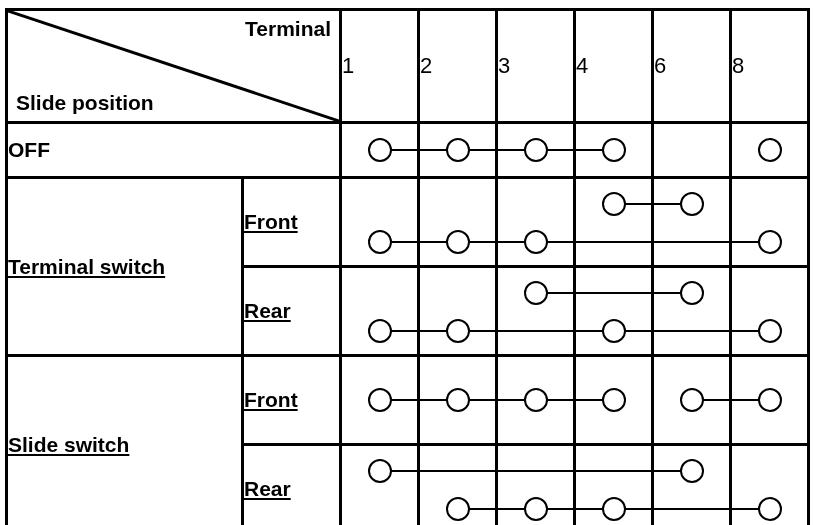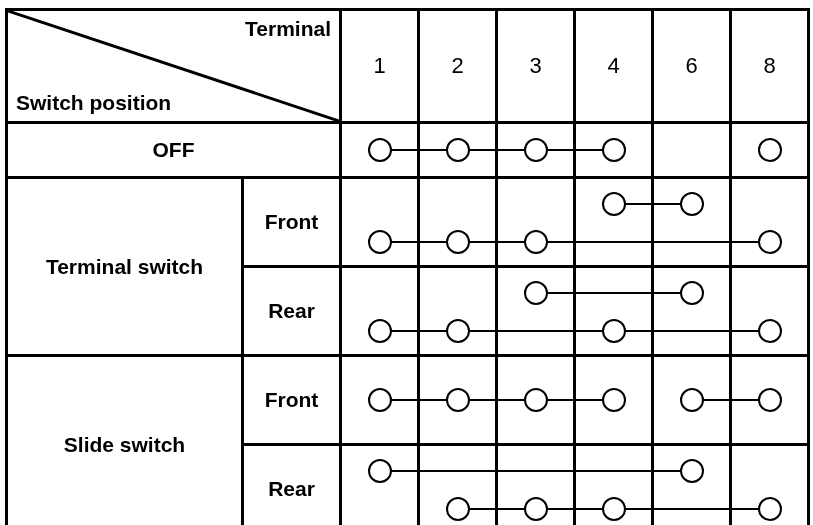--- a/index.html
+++ b/index.html
@@ -24,21 +24,20 @@
     top: 8px;
     width: 802px;
     height: 510px;
     border-collapse: collapse;
     table-layout: fixed;
   }
   table.matrix td {
     border: 3px solid #000000;
     padding: 0;
     position: relative;
-    text-align: center;
     vertical-align: middle;
     font-weight: bold;
     font-size: 21px;
     color: #000000;
     margin-left: 17px;
   }
   
   col.c-group  { width: 236px; }
   col.c-sub    { width: 98px;  }
   col.c-term   { width: 78px;  }
@@ -67,21 +66,21 @@
     bottom: 6px;
     font-weight: bold;
     font-size: 21px;
   }
   .term-num {
     font-weight: normal;
     font-size: 22px;
   }
   
   .r-off td { height: 52px; }
-  .r-tall td { height: 86px; }
+  .r-tall td { height: 86px; text-decoration: underline; }
 
   
   .cellwrap {
     position: absolute;
     left: 0; top: 0;
     right: 0; bottom: 0;
   }
   .node {
     position: absolute;
     width: 24px;
@@ -117,21 +116,21 @@
       <col class="c-term">
     </colgroup>
     <tbody>
 
       <tr>
         <td class="hdr-diag" colspan="2">
           <svg class="diag-svg" viewBox="0 0 334 110" preserveAspectRatio="none">
             <line x1="0" y1="0" x2="334" y2="110" stroke="#000000" stroke-width="3"></line>
           </svg>
           <span class="hdr-term-label">Terminal</span>
-          <span class="hdr-switch-label">Switch position</span>
+          <span class="hdr-switch-label">Slide position</span>
         </td>
         <td><span class="term-num">1</span></td>
         <td><span class="term-num">2</span></td>
         <td><span class="term-num">3</span></td>
         <td><span class="term-num">4</span></td>
         <td><span class="term-num">6</span></td>
         <td><span class="term-num">8</span></td>
       </tr>
 
       <tr class="r-off">

